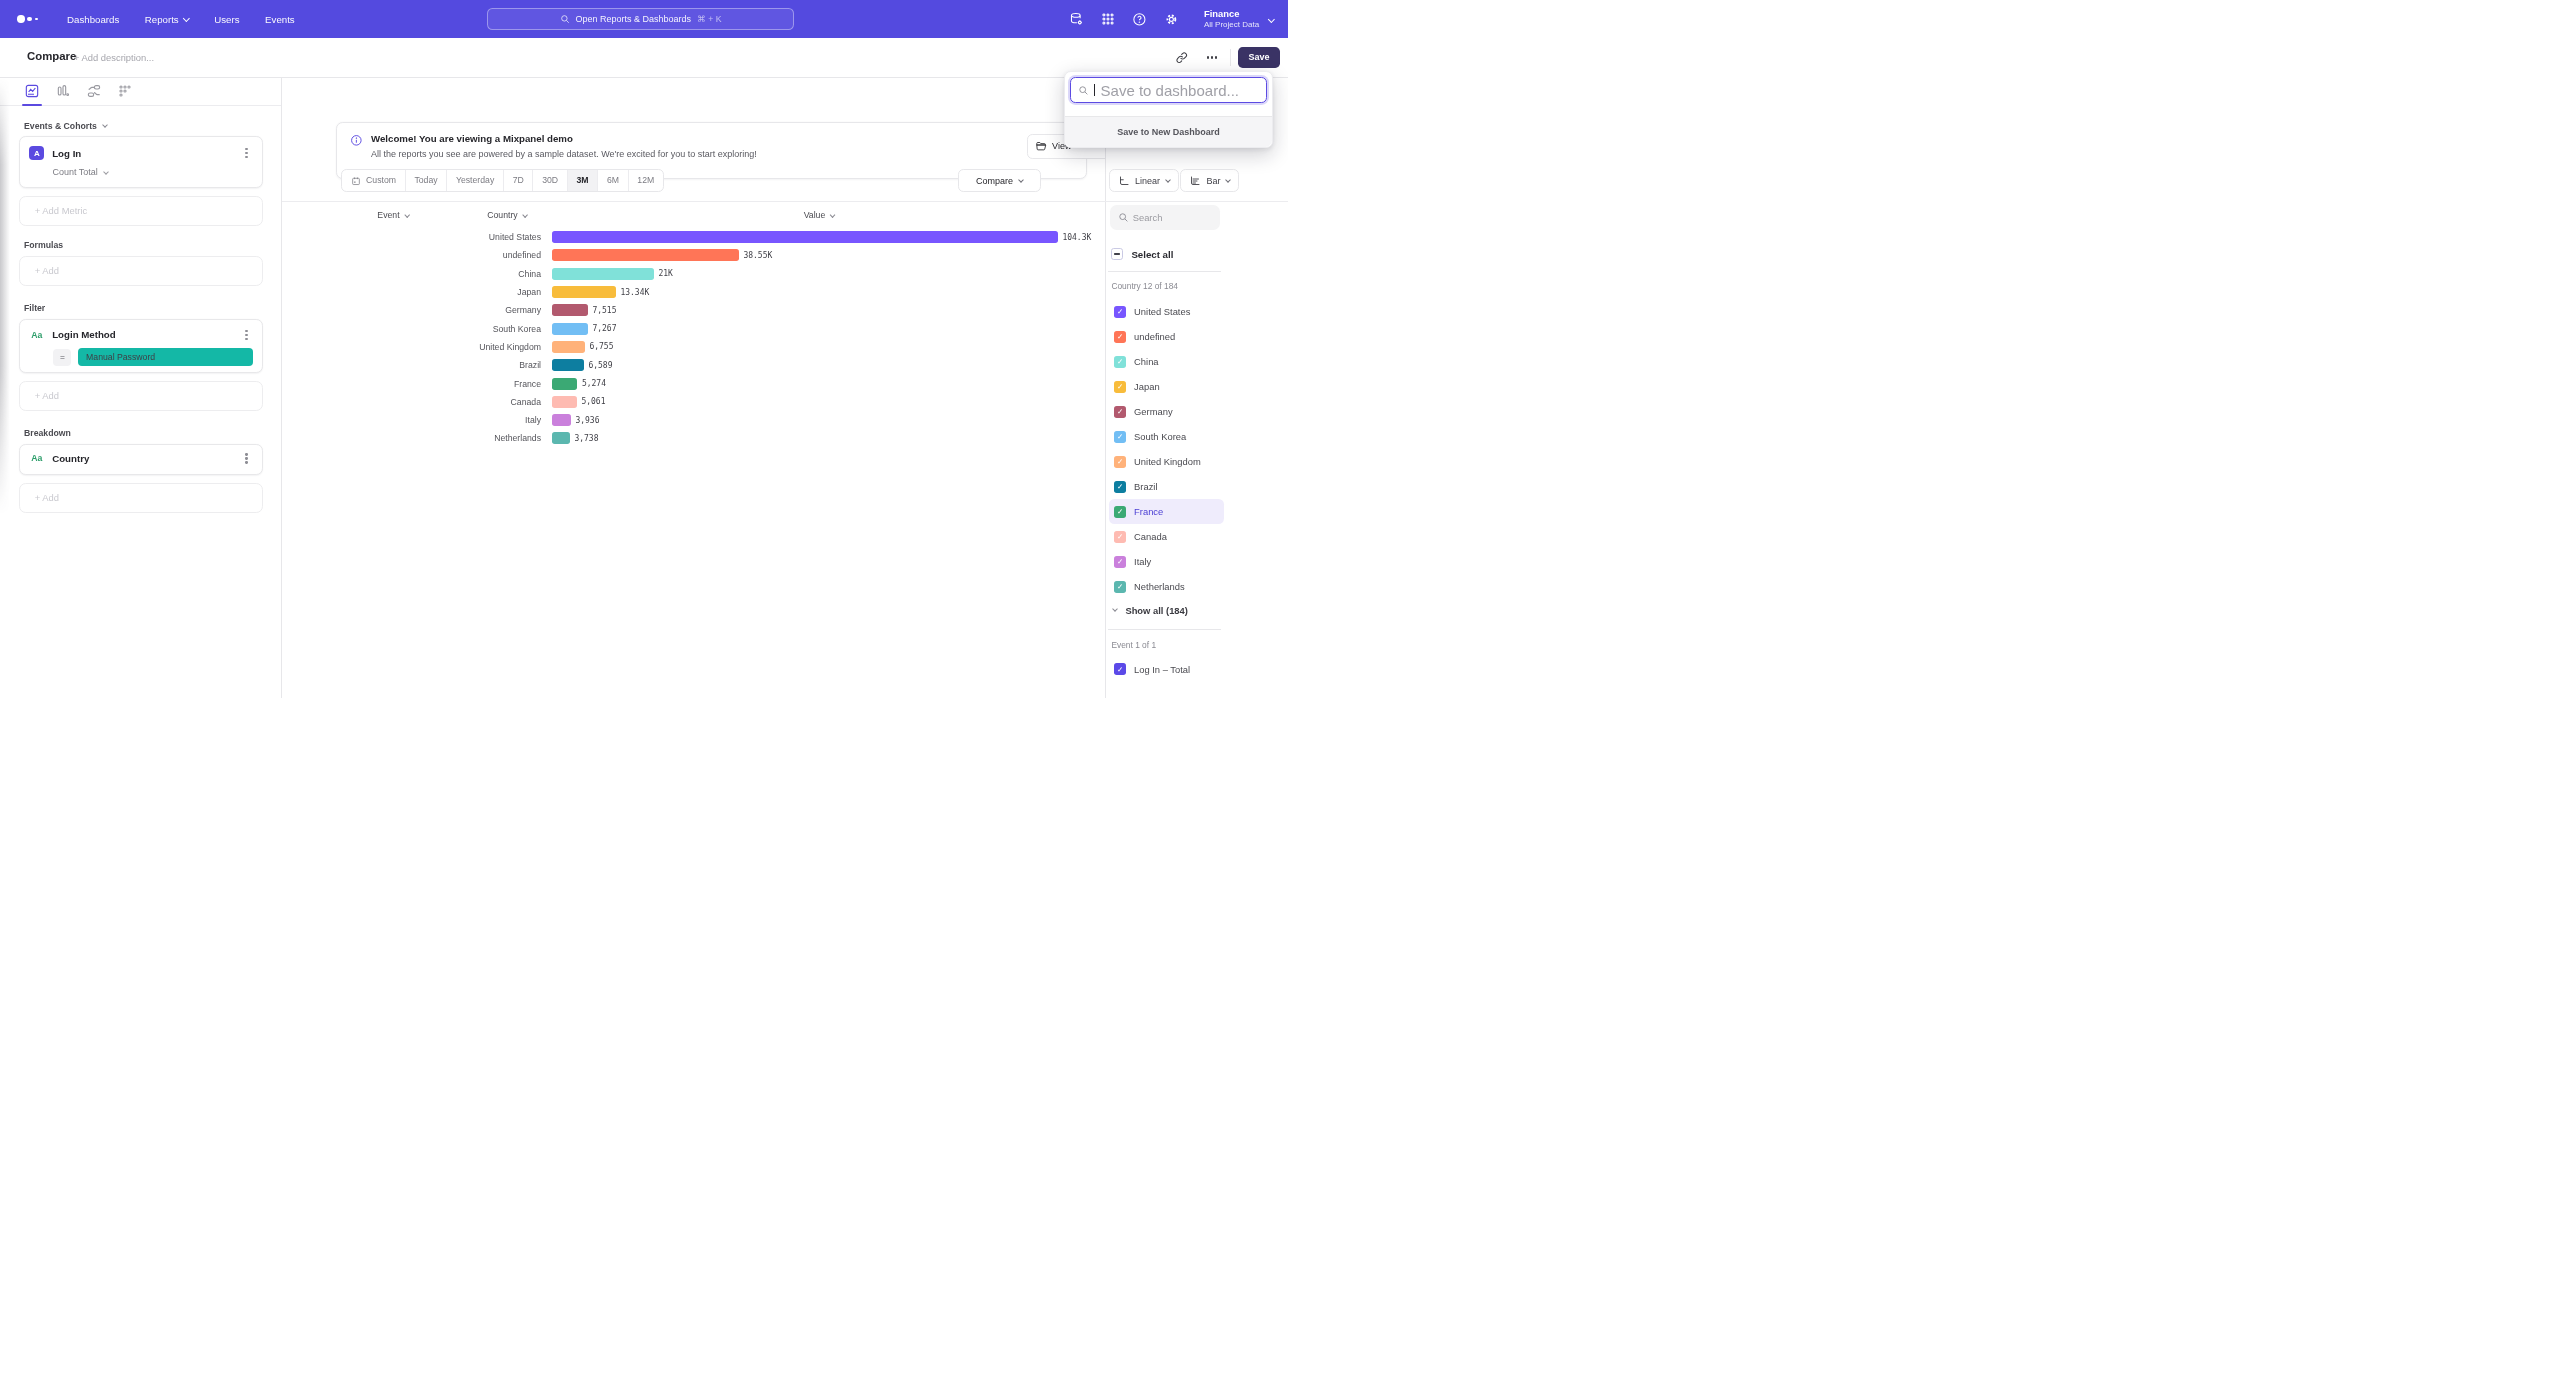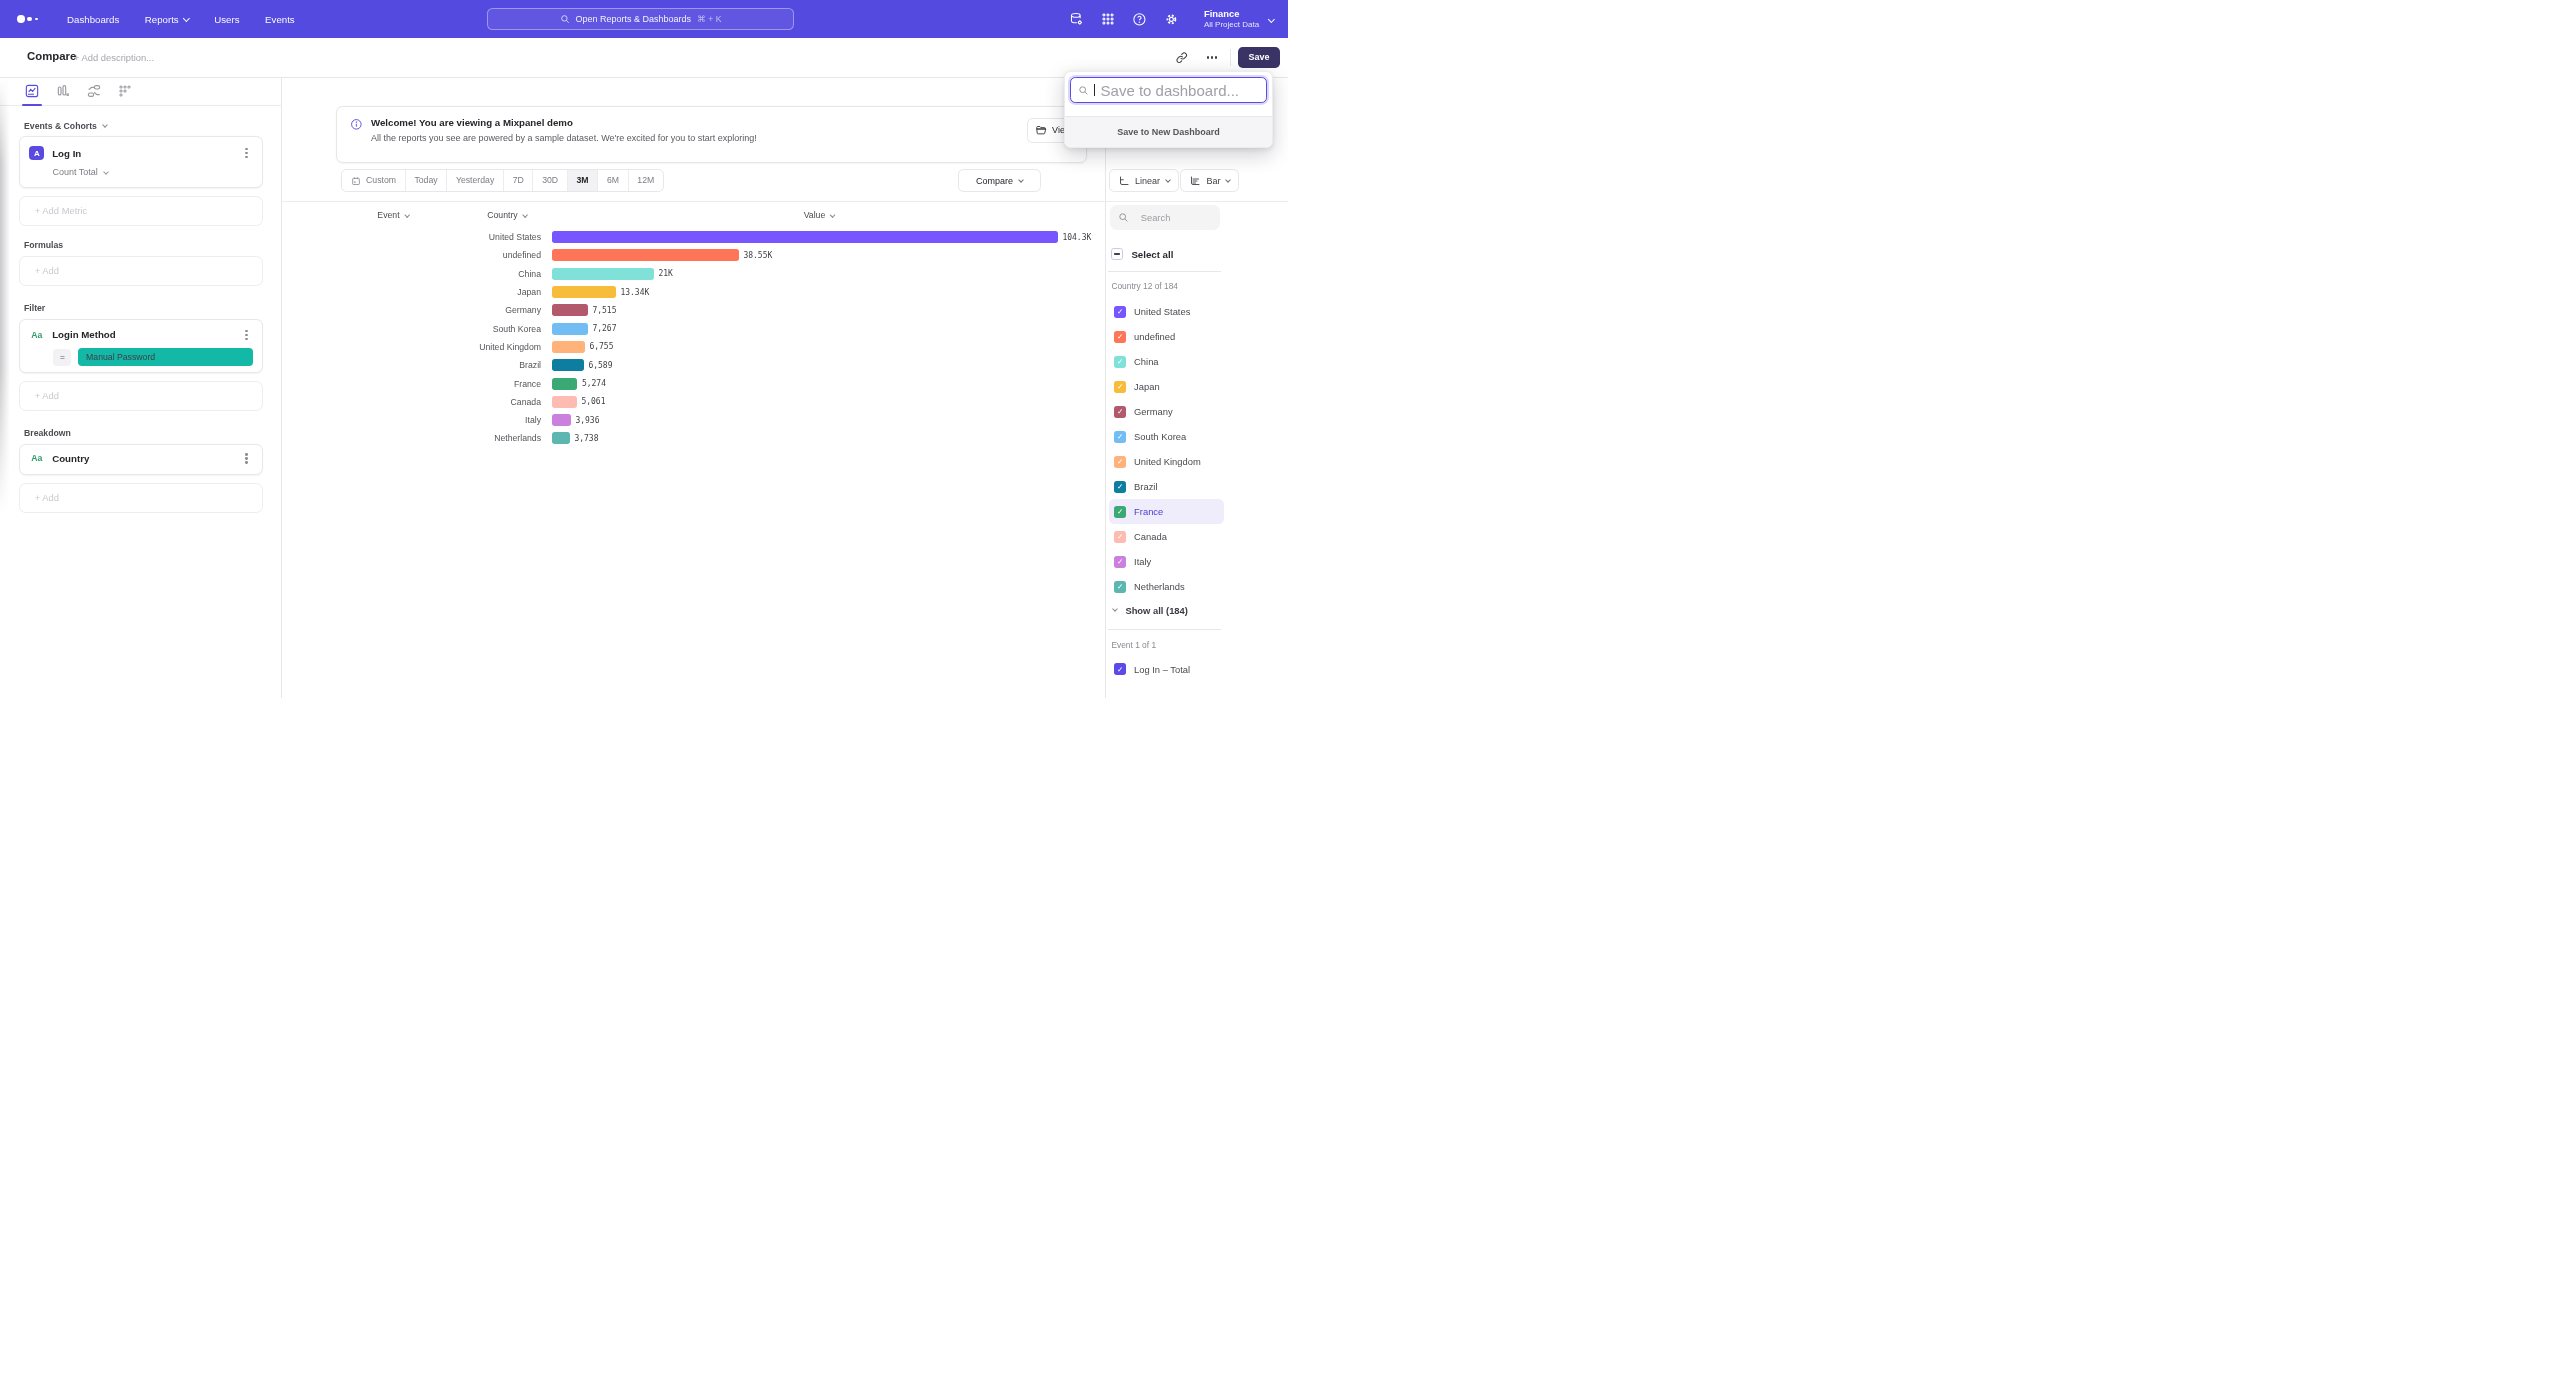--- a/index.html
+++ b/index.html
@@ -71,21 +71,21 @@
   .agg-row .chev { width:4px; height:4px; color:#9B9BA1; }
   .add-box { position:absolute; left:19px; width:244px; height:29.5px; border:0.7px solid #EDEDEF; border-radius:6.7px;
     font-size:9.4px; color:#C9C9CF; line-height:28px; padding-left:14.8px; cursor:pointer; background:#fff; }
   .op-chip { margin:7.4px 0 0 24px; width:18px; height:17px; background:#F2F2F4; border-radius:4px;
     font-size:8.4px; color:#55555C; display:flex; align-items:center; justify-content:center; cursor:pointer; }
   .val-box { margin:7.4px 0 0 6.7px; flex:1; height:18px; background:#14b8a6; border-radius:4px;
     font-size:8.7px; color:#3F3F46; line-height:18px; padding-left:8px; cursor:pointer; }
 
   
   .main { position:relative; flex:1; background:#fff; }
-  .banner { position:absolute; left:54px; top:28px; width:751px; height:57px; border:0.7px solid #E7E7EA;
+  .banner { position:absolute; left:54px; top:44px; width:751px; height:57px; border:0.7px solid #E7E7EA;
     border-radius:6.7px; box-shadow:0 0.7px 2px rgba(20,20,30,.05); background:#fff; }
   .banner-title { position:absolute; left:34px; top:10px; font-size:9.7px; font-weight:700; color:#26262B; }
   .banner-sub { position:absolute; left:34px; top:25.5px; font-size:9px; color:#5A5A61; }
   .banner-ico { position:absolute; left:13.4px; top:11.4px; }
   .banner-btn { position:absolute; right:-28px; top:10.7px; height:25.5px; width:87px; border:0.7px solid #E7E7EA;
     border-radius:5.4px; background:#fff; display:flex; align-items:center; gap:5.4px; padding-left:6.7px;
     font-size:9px; color:#26262B; cursor:pointer; }
 
   .ranges { position:absolute; left:59px; top:91px; height:23px; display:flex; border:0.7px solid #E7E7EA;
     border-radius:5.4px; overflow:hidden; background:#fff; }
@@ -111,21 +111,21 @@
   .crow-label { width:99px; text-align:right; font-size:8.7px; color:#55555B; flex:none; }
   .crow-bar { height:12px; border-radius:2.7px; margin-left:10.7px; flex:none; }
   .crow-val { margin-left:4.7px; font-size:8px; color:#3F3F46; font-family:"DejaVu Sans Mono",monospace; }
 
   
   .rightpanel { position:relative; width:183px; border-left:0.7px solid #E7E7EA; background:#fff; }
   .ctl-btn { position:absolute; top:91px; height:23px; border:0.7px solid #E7E7EA; border-radius:5.4px; background:#fff;
     display:flex; align-items:center; gap:5.4px; padding:0 8px; font-size:9px; color:#3F3F46; cursor:pointer; }
   .ctl-linear { left:2.7px; } .ctl-bar { left:74px; }
   .rp-search { position:absolute; left:4px; top:127px; width:110px; height:25px; background:#F4F4F5; border-radius:6.7px;
-    display:flex; align-items:center; gap:12px; padding-left:8px; cursor:text; }
+    display:flex; align-items:center; gap:4px; padding-left:8px; cursor:text; }
   .rp-search span { font-size:9.4px; color:#9B9BA1; }
   .selall { position:absolute; left:5.4px; top:170px; display:flex; align-items:center; gap:8px; cursor:pointer; }
   .selall-box { width:12px; height:12px; border:0.7px solid #CACAE4; border-radius:2.7px; background:#fff;
     display:flex; align-items:center; justify-content:center; }
   .selall-dash { width:6px; height:1.3px; background:#41414A; border-radius:0.7px; }
   .selall-label { font-size:9.7px; font-weight:600; color:#2A2A30; }
   .rp-div { position:absolute; left:2px; width:113px; height:0.7px; background:#E7E7EA; }
   .rp-count { position:absolute; left:5.4px; font-size:8.4px; color:#8A8A92; }
   .rp-list { position:absolute; left:2.7px; top:221px; width:115px; }
   .rp-item { display:flex; align-items:center; gap:8px; height:25px; padding-left:5.4px; border-radius:5.4px; cursor:pointer; }

